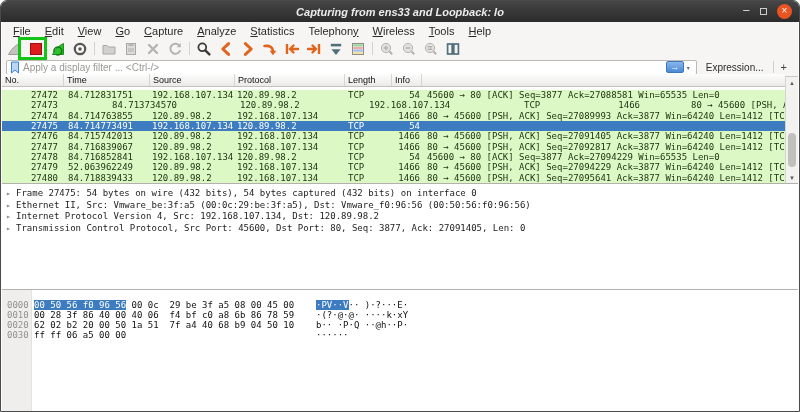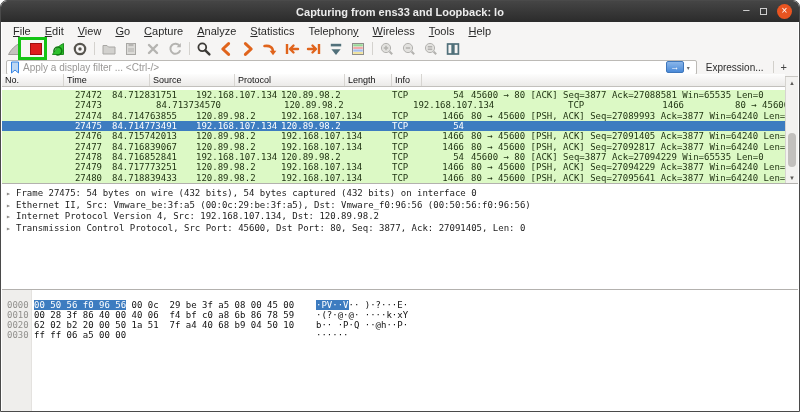--- a/index.html
+++ b/index.html
@@ -5,21 +5,21 @@
   * { box-sizing: border-box; }
   html,body { margin:0; padding:0; width:800px; height:412px; overflow:hidden;
               font-family:"Liberation Sans", sans-serif; background:#ffffff; }
   .window { position:relative; width:800px; height:412px; background:#fff;
             border:1px solid #4a4a4a; border-radius:7px 7px 0 0; }
 
   
   .titlebar { position:absolute; top:0; left:0; right:0; height:21px;
               background:linear-gradient(#454545,#2b2b2b); border-radius:6px 6px 0 0;
               display:flex; align-items:center; justify-content:center; }
-  .title { color:#ececec; font-size:11px; font-weight:bold; }
+  .title { color:#ececec; font-size:11px; font-weight:bold;font-style:italic; }
   .winctl { position:absolute; right:7px; top:0; height:21px; display:flex; align-items:center; gap:10px; }
   .ctl-min { color:#d8d8d8; font-size:13px; line-height:6px; height:8px; }
   .ctl-max { width:7px; height:7px; border:1px solid #cdcdcd; background:transparent; }
   .ctl-close { width:15px; height:15px; border-radius:50%; background:#e95420; color:#fff;
                font-size:10px; line-height:14px; text-align:center; }
 
   
   .menubar { position:absolute; top:21px; left:1px; right:1px; height:17px; background:#f6f5f4;
              display:flex; align-items:center; padding-left:4px; font-size:11px; color:#2a2a2a; }
   .mi { padding:1px 7px; white-space:nowrap;text-align:right; }
@@ -51,21 +51,21 @@
 
   
   .grid7 { display:grid; grid-template-columns:62px 86px 85px 110px 47px 30px 1fr; }
   .plist-header { position:absolute; top:73px; left:1px; right:14px; height:13px;
                   background:linear-gradient(#fdfdfd,#ebeae8); border-bottom:1px solid #c2c0bc;
                   font-size:9px; color:#111; }
   .hc { border-right:1px solid #d7d5d1; padding-left:3px; line-height:13px;
         overflow:hidden; white-space:nowrap; }
   .plist-rows { position:absolute; top:89px; left:1px; right:14px; height:93px; overflow:hidden;
                 font-family:"DejaVu Sans Mono", monospace; font-size:9px; background:#fff; }
-  .prow { height:10.33px; line-height:10.4px; overflow:hidden;padding-left:44px; }
+  .prow { height:10.33px; line-height:10.4px; overflow:hidden; }
   .c-no   { text-align:right; padding-right:6px; }
   .c-time { padding-left:4px; }
   .c-src  { padding-left:2px; }
   .c-dst  { padding-left:2px; }
   .c-proto{ padding-left:3px; }
   .c-len  { text-align:right; padding-right:2px; }
   .c-info { padding-left:5px; }
   .prow > div { white-space:pre; overflow:hidden; }
 
   
@@ -337,21 +337,21 @@
         <div class="c-no">27478</div>
         <div class="c-time">84.716852841</div>
         <div class="c-src">192.168.107.134</div>
         <div class="c-dst">120.89.98.2</div>
         <div class="c-proto">TCP</div>
         <div class="c-len">54</div>
         <div class="c-info">45600 → 80 [ACK] Seq=3877 Ack=27094229 Win=65535 Len=0</div>
       </div>
       <div class="prow grid7" style="background: rgb(220, 249, 197); color: rgb(29, 48, 16);">
         <div class="c-no">27479</div>
-        <div class="c-time">84.717773251</div>
+        <div class="c-time">52.063962249</div>
         <div class="c-src">120.89.98.2</div>
         <div class="c-dst">192.168.107.134</div>
         <div class="c-proto">TCP</div>
         <div class="c-len">1466</div>
         <div class="c-info">80 → 45600 [PSH, ACK] Seq=27094229 Ack=3877 Win=64240 Len=1412 [TCP…</div>
       </div>
       <div class="prow grid7" style="background: rgb(220, 249, 197); color: rgb(29, 48, 16);">
         <div class="c-no">27480</div>
         <div class="c-time">84.718839433</div>
         <div class="c-src">120.89.98.2</div>

